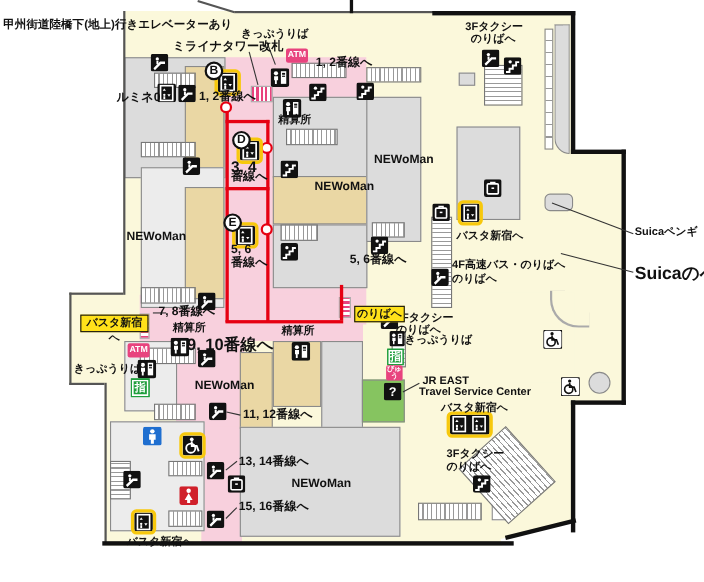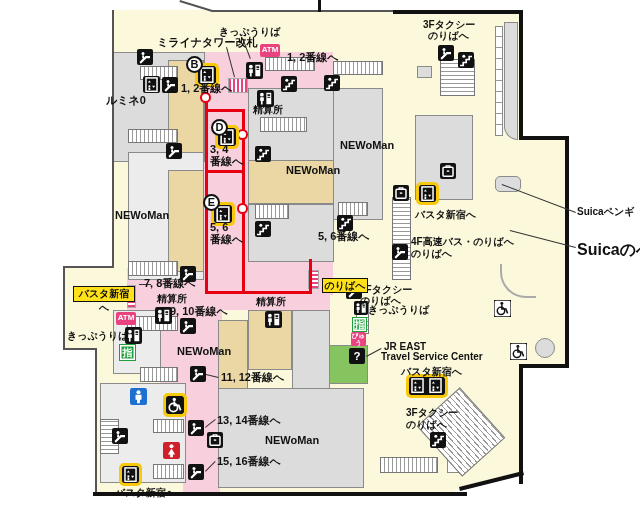--- a/index.html
+++ b/index.html
@@ -395,38 +395,39 @@
         <rect x="5.2" y="10.8" width="1.6" height="2.4" fill="#fff"></rect>
       </svg>
     </div>
     <div class="badge b-yellow" style="left: 73px; top: 286px; width: 62px; height: 16px; line-height: 14px;">バスタ新宿へ</div>
     <div class="badge b-yellow" style="left: 322px; top: 278px; width: 46px; height: 15px; line-height: 13px;">のりばへ</div>
     <div class="badge b-pink" style="left: 260px; top: 44px; width: 20px; height: 13px; line-height: 11px;">ATM</div>
     <div class="badge b-pink" style="left: 116px; top: 312px; width: 20px; height: 13px; line-height: 11px;">ATM</div>
     <div class="badge b-green" style="left: 119px; top: 344px; width: 17px; height: 17px; line-height: 15px;">指</div>
     <div class="badge b-green" style="left: 352px; top: 317px; width: 15px; height: 15px; line-height: 13px;">指</div>
     <div class="badge b-view" style="left: 351px; top: 332px; width: 15px; height: 14px; line-height: 7px;">びゅう</div>
+    <div class="t" style="left: 3px; top: 16px; font-size: 10.5px;">甲州街道陸橋下(地上)行きエレベーターあり</div>
     <div class="t" style="left: 219px; top: 26px; font-size: 10px;">きっぷうりば</div>
     <div class="t" style="left: 157px; top: 36px; font-size: 11px;">ミライナタワー改札</div>
     <div class="t" style="left: 423px; top: 19px; font-size: 10px;">3Fタクシー</div>
     <div class="t" style="left: 428px; top: 30px; font-size: 10px;">のりばへ</div>
     <div class="t" style="left: 287px; top: 51px; font-size: 11px;">1, 2番線へ</div>
     <div class="t" style="left: 181px; top: 82px; font-size: 11px;">1, 2番線へ</div>
-    <div class="t" style="left: 106px; top: 94px; font-size: 11px;">ルミネ0</div>
-    <div class="t" style="left: 210px; top: 143px; font-size: 11px;">3, 4</div>
+    <div class="t" style="left: 106px; top: 83px; font-size: 11px;">ルミネ0</div>
+    <div class="t" style="left: 210px; top: 143px; font-size: 14px;">3, 4</div>
     <div class="t" style="left: 210px; top: 155px; font-size: 11px;">番線へ</div>
     <div class="t" style="left: 115px; top: 209px; font-size: 11px;">NEWoMan</div>
     <div class="t" style="left: 210px; top: 221px; font-size: 11px;">5, 6</div>
     <div class="t" style="left: 210px; top: 233px; font-size: 11px;">番線へ</div>
     <div class="t" style="left: 286px; top: 164px; font-size: 11px;">NEWoMan</div>
     <div class="t" style="left: 340px; top: 139px; font-size: 11px;">NEWoMan</div>
     <div class="t" style="left: 253px; top: 104px; font-size: 10px;">精算所</div>
     <div class="t" style="left: 144px; top: 277px; font-size: 11px;">7, 8番線へ</div>
     <div class="t" style="left: 157px; top: 293px; font-size: 10px;">精算所</div>
-    <div class="t" style="left: 170px; top: 305px; font-size: 11px;">9, 10番線へ</div>
+    <div class="t" style="left: 170px; top: 305px; font-size: 15px;">9, 10番線へ</div>
     <div class="t" style="left: 67px; top: 330px; font-size: 10px;">きっぷうりば</div>
     <div class="t" style="left: 177px; top: 345px; font-size: 11px;">NEWoMan</div>
     <div class="t" style="left: 221px; top: 371px; font-size: 11px;">11, 12番線へ</div>
     <div class="t" style="left: 217px; top: 414px; font-size: 11px;">13, 14番線へ</div>
     <div class="t" style="left: 217px; top: 455px; font-size: 11px;">15, 16番線へ</div>
     <div class="t" style="left: 265px; top: 434px; font-size: 11px;">NEWoMan</div>
     <div class="t" style="left: 115px; top: 487px; font-size: 10px;">バスタ新宿へ</div>
     <div class="t" style="left: 256px; top: 296px; font-size: 10px;">精算所</div>
     <div class="t" style="left: 318px; top: 230px; font-size: 11px;">5, 6番線へ</div>
     <div class="t" style="left: 415px; top: 209px; font-size: 10px;">バスタ新宿へ</div>

